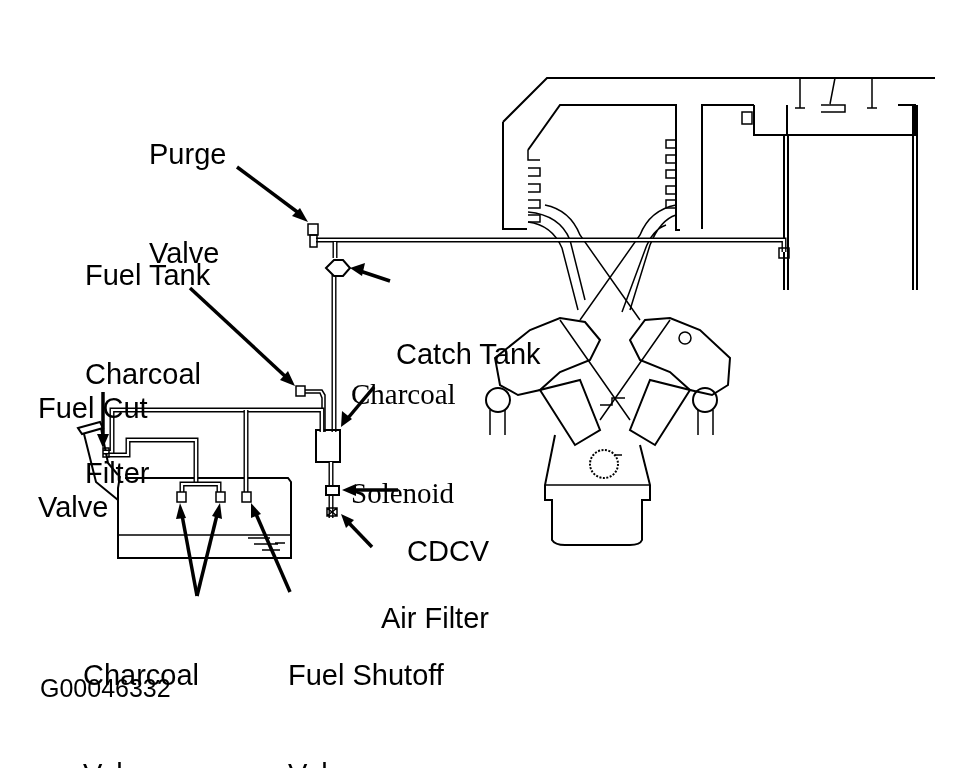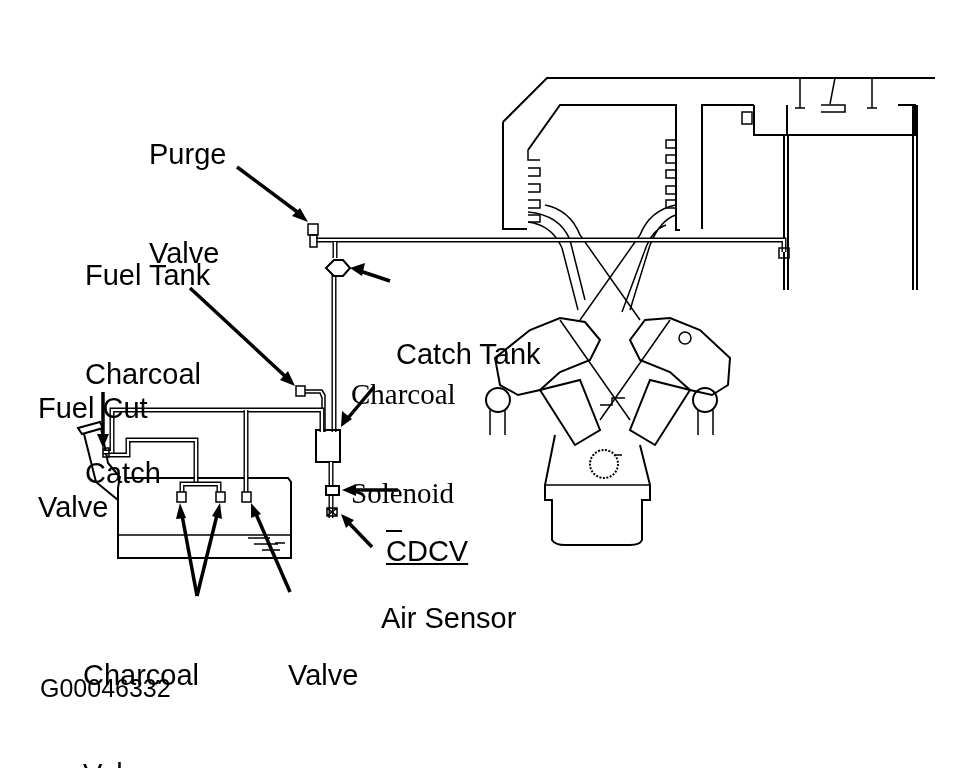--- a/index.html
+++ b/index.html
@@ -137,39 +137,40 @@
   </g>
 </svg>
 
 <div class="lbl" style="left:149px;top:72px;">
   <span>Purge</span>
   <span>Valve</span>
 </div>
 <div class="lbl" style="left:85px;top:193px;">
   <span>Fuel Tank</span>
   <span>Charcoal</span>
-  <span>Catch</span>
+  <span>Filter</span>
 </div>
 <div class="lbl" style="left:396px;top:272px;">
   <span>Catch Tank</span>
 </div>
 <div class="lbl" style="left:38px;top:326px;">
   <span>Fuel Cut</span>
   <span>Valve</span>
 </div>
 <div class="lbl" style="left:351px;top:312px;font-family:Liberation Serif, serif;">
   <span>Charcoal</span>
   <span>Solenoid</span>
 </div>
-<div class="lbl" style="left:386px;top:469px;text-decoration:underline;">
+<div class="lbl" style="left:407px;top:469px;">
   <span>CDCV</span>
 </div>
 <div class="lbl" style="left:381px;top:536px;">
-  <span>Air Sensor</span>
+  <span>Air Filter</span>
 </div>
 <div class="lbl" style="left:83px;top:593px;">
   <span>Charcoal</span>
   <span>Valve</span>
 </div>
 <div class="lbl" style="left:288px;top:593px;">
+  <span>Fuel Shutoff</span>
   <span>Valve</span>
 </div>
 <div class="code">G00046332</div>
 
 </body></html>

